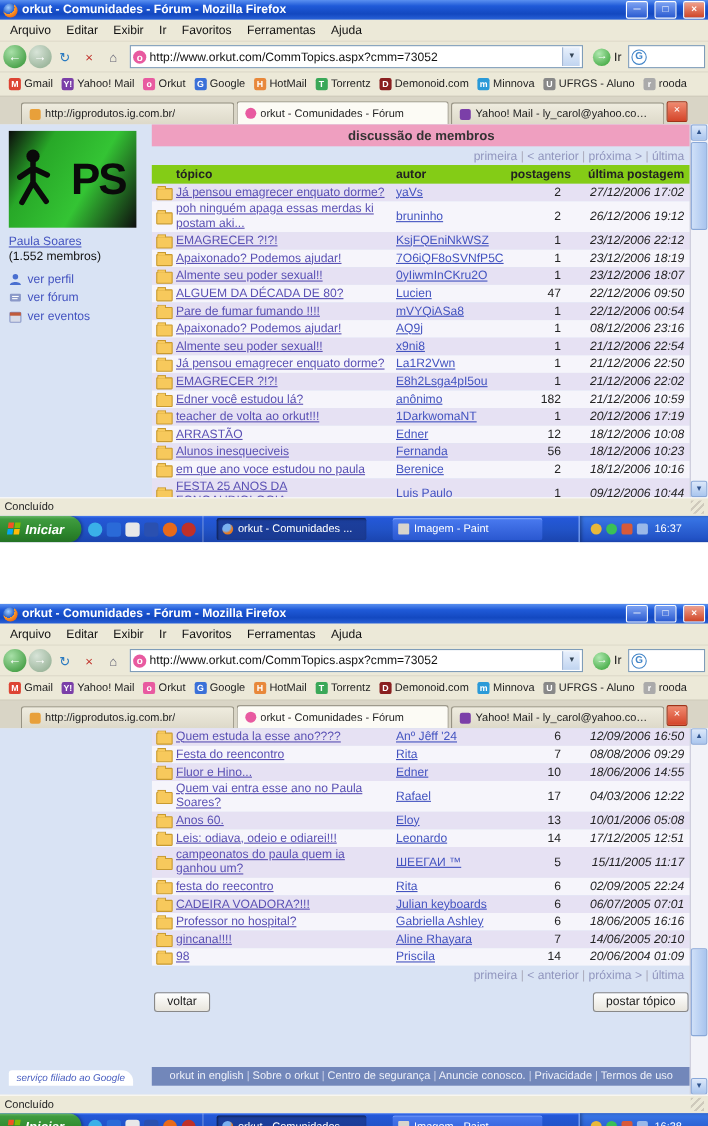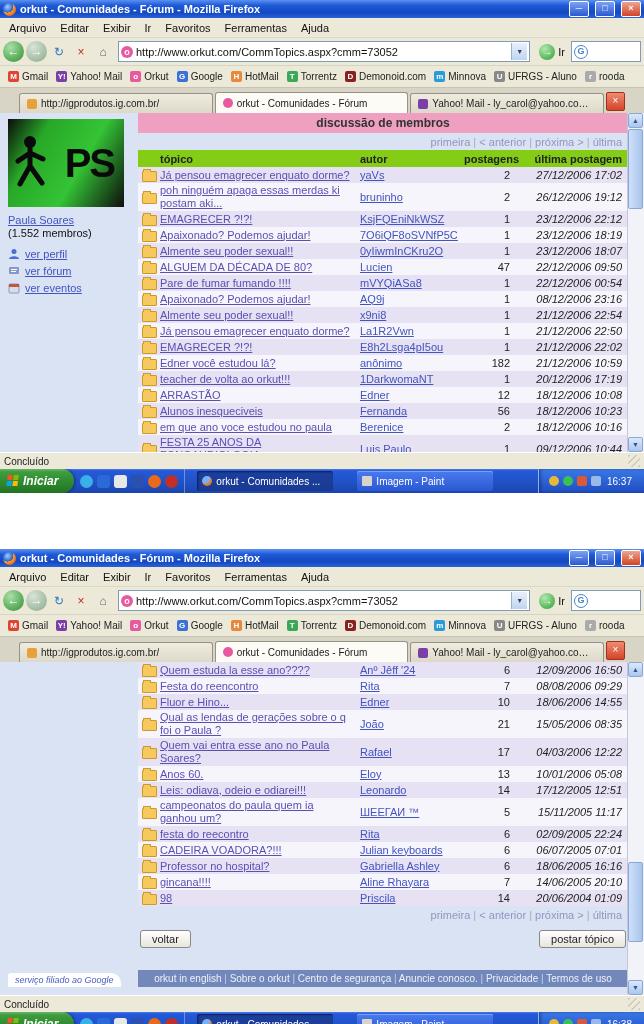--- a/index.html
+++ b/index.html
@@ -89,21 +89,21 @@
   .w2 .sb-thumb{top:200px;height:80px;}
 
   .side{width:138px;flex:none;padding:6px 6px 0 8px;box-sizing:border-box;font-size:11px;}
   .logo{width:116px;height:88px;margin-bottom:5px;position:relative;display:flex;align-items:center;
         justify-content:flex-end;background:linear-gradient(120deg,#0c0c0c 0%,#28a828 26%,#34c434 60%,#0e0e0e 100%);}
   .logo-ps{font-size:40px;font-weight:bold;color:#0a0a0a;letter-spacing:-2px;margin-right:10px;line-height:1;}
   .logo svg{position:absolute;left:7px;top:15px;}
   .side a{color:#4353c0;cursor:pointer;}
   .community-link{text-decoration:underline;display:inline-block;margin:2px 0 1px;}
   .members{color:#111;margin-bottom:9px;}
-  .side-link{display:flex;align-items:flex-end;gap:5px;margin:5px 0;color:#4353c0;text-decoration:underline;}
+  .side-link{display:flex;align-items:flex-end;gap:5px;margin:5px 0;color:#4353c0;}
 
   .main{flex:1;min-width:0;display:flex;flex-direction:column;}
   .forum-title{background:#ef9fc0;text-align:center;font-weight:bold;font-size:12px;color:#333;
                padding:3px 0;flex:none;}
   .pager{font-size:11px;color:#9196be;text-align:right;padding:3px 6px 2px;flex:none;}
   .pager a{color:#9196be;text-decoration:none;}
   .pager a:not(:last-child)::after{content:" | ";color:#aab;}
   .thead,.trow{display:grid;grid-template-columns:18px 1fr 104px 48px 110px;align-items:center;
                padding:1px 6px 1px 4px;box-sizing:border-box;}
   .thead{background:#84cc16;font-weight:bold;font-size:11px;color:#222;min-height:17px;}
@@ -160,21 +160,21 @@
   .quick .ql:nth-child(4){background:#2a50b0;}
   .quick .ql:nth-child(5){background:#e86a1a;border-radius:50%;}
   .quick .ql:nth-child(6){background:#c03028;border-radius:50%;}
   .task{flex:none;width:126px;margin:2px 12px;border-radius:2px;display:flex;align-items:center;gap:4px;
         padding:0 5px;font-size:10px;color:#fff;background:linear-gradient(#4a7af0,#2a58d0);
         box-shadow:inset 0 1px 0 #7aa0f8;white-space:nowrap;overflow:hidden;}
   .task.active{background:linear-gradient(#1c3f9e,#1a3a92);box-shadow:inset 1px 1px 2px rgba(0,0,0,.5);}
   .task-ic{width:10px;height:10px;border-radius:50%;flex:none;}
   .task-ic.ff{background:radial-gradient(circle at 35% 30%,#7ab0f0 40%,#e87a20 60%);}
   .task-ic.paint{background:#d8d4cc;border-radius:1px;}
-  .tray{margin-left:auto;display:flex;align-items:center;gap:4px;padding:0 12px 0 10px;flex:none;
+  .tray{margin-left:auto;display:flex;align-items:center;gap:4px;padding:0 24px 0 10px;flex:none;
         background:linear-gradient(#3a78e8,#1e4cc0);border-left:1px solid #8ab0f8;
         box-shadow:inset 2px 0 3px rgba(0,0,0,.3);text-align:right;}
   .tray-ic{width:10px;height:10px;border-radius:2px;}
   .tray .tray-ic:nth-child(1){background:#e8b83a;border-radius:50%;}
   .tray .tray-ic:nth-child(2){background:#3ac058;border-radius:50%;}
   .tray .tray-ic:nth-child(3){background:#d85a3a;}
   .tray .tray-ic:nth-child(4){background:#9ab8e8;}
   .clock{color:#fff;font-size:10px;margin-left:2px;}
   .gap{height:56px;background:#fff;}
 </style>
@@ -613,27 +613,20 @@
           </div>
             <div class="trow">
             <span class="folder"></span>
             <a class="topic">Fluor e Hino...</a>
             <a class="author">Edner</a>
             <span class="posts">10</span>
             <span class="datec">18/06/2006 14:55</span>
           </div>
             <div class="trow">
             <span class="folder"></span>
-            <a class="topic">Qual as lendas de gerações sobre o q foi o Paula ?</a>
-            <a class="author">João</a>
-            <span class="posts">21</span>
-            <span class="datec">15/05/2006 08:35</span>
-          </div>
-            <div class="trow">
-            <span class="folder"></span>
             <a class="topic">Quem vai entra esse ano no Paula Soares?</a>
             <a class="author">Rafael</a>
             <span class="posts">17</span>
             <span class="datec">04/03/2006 12:22</span>
           </div>
             <div class="trow">
             <span class="folder"></span>
             <a class="topic">Anos 60.</a>
             <a class="author">Eloy</a>
             <span class="posts">13</span>

